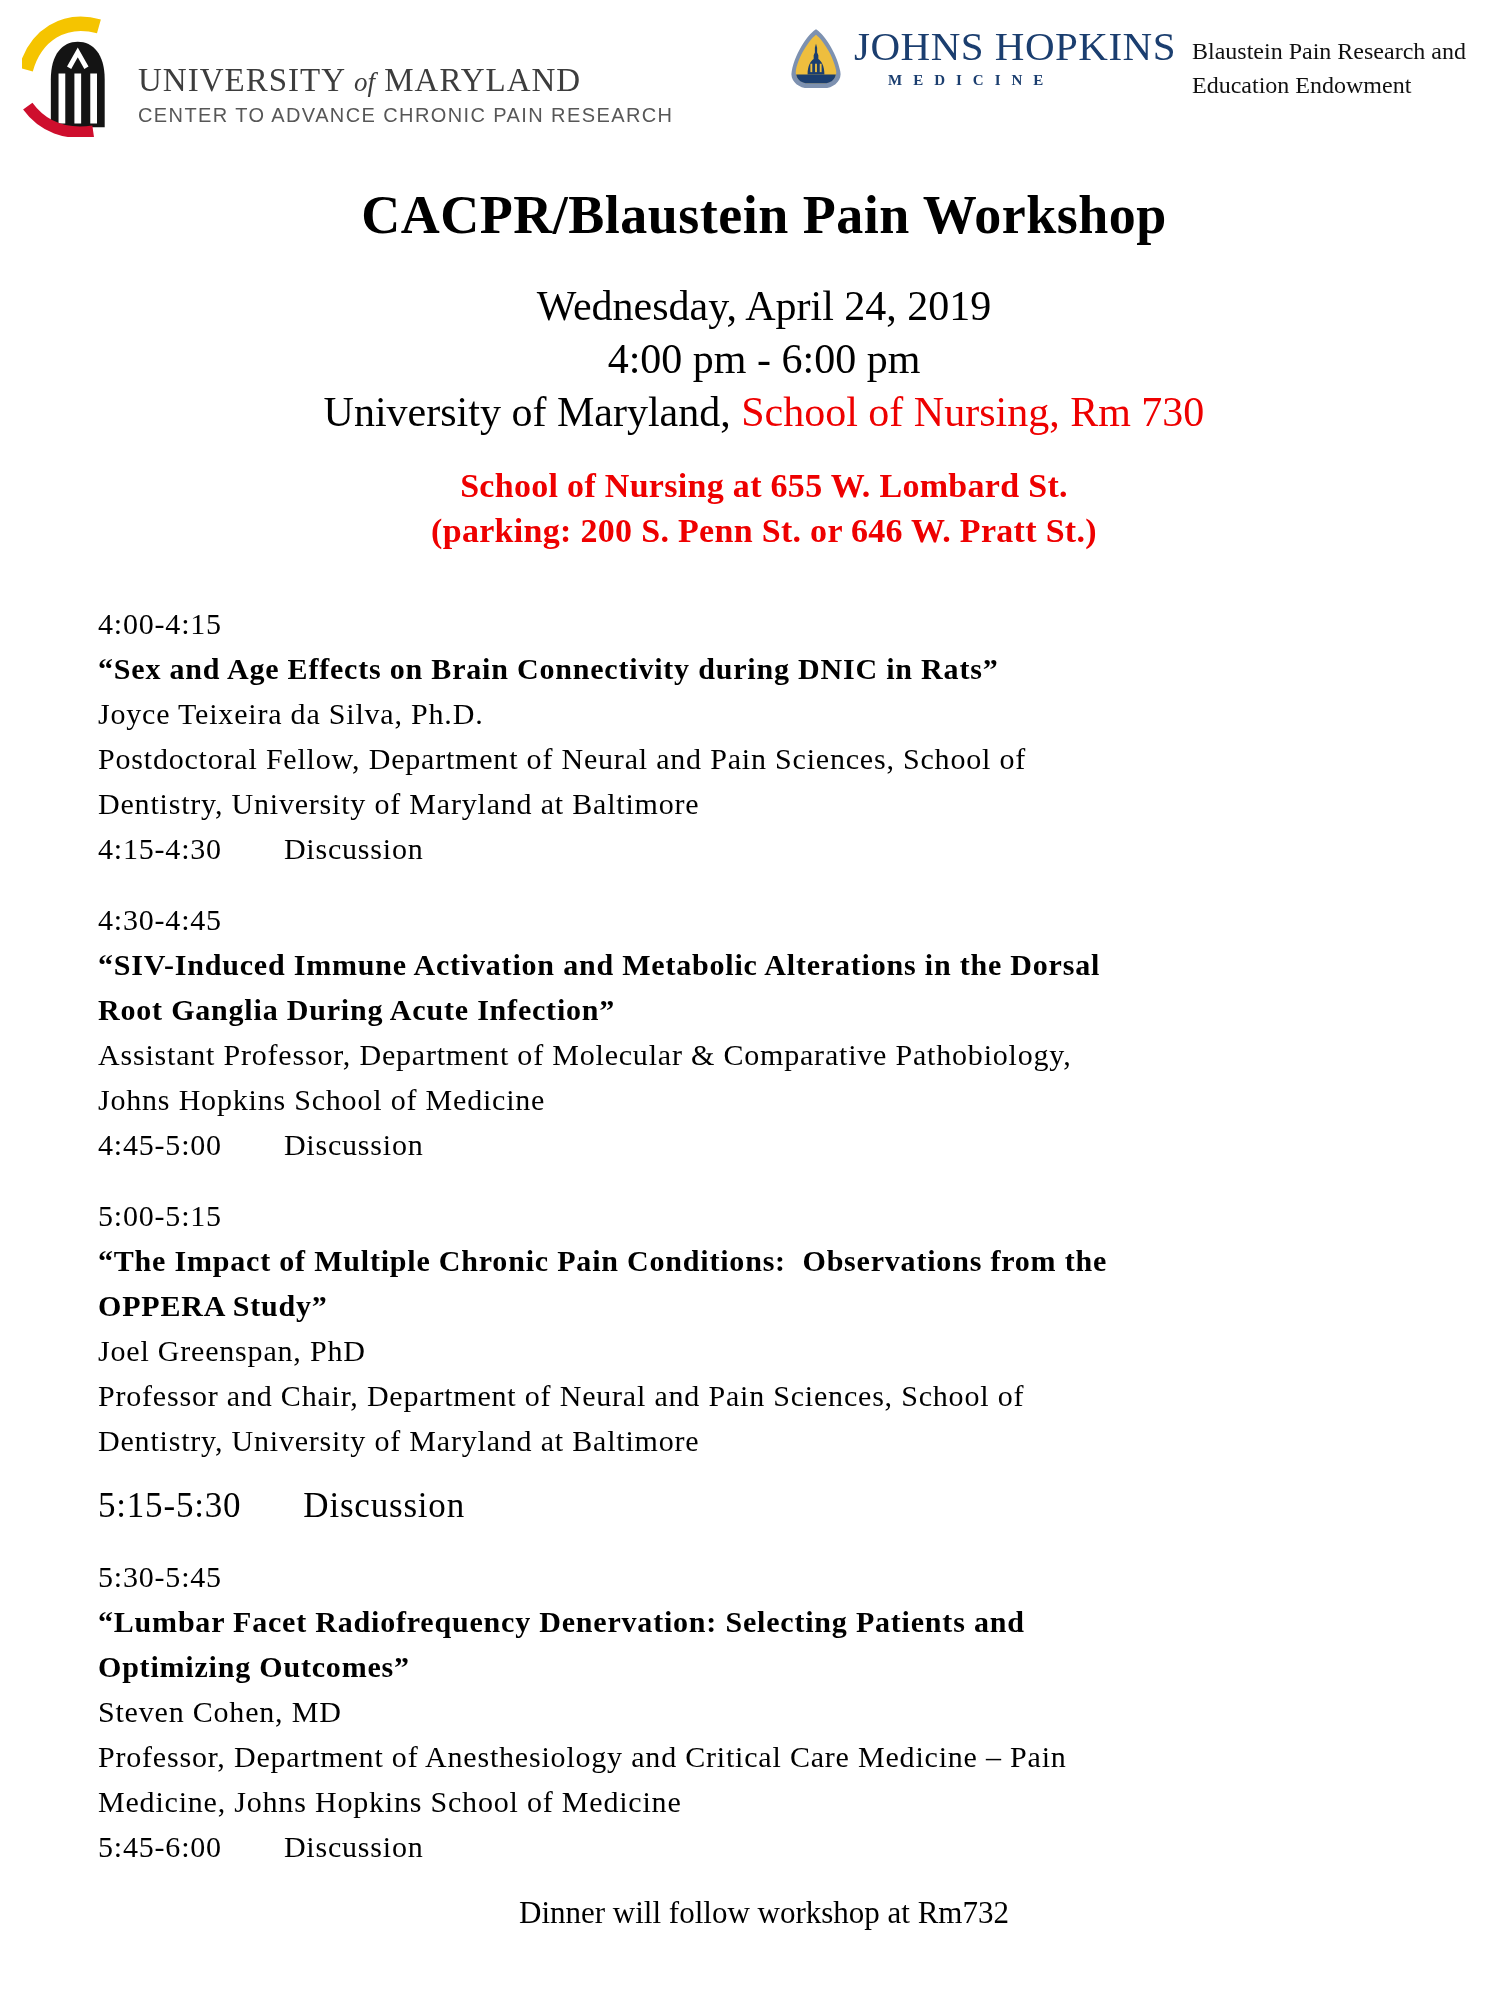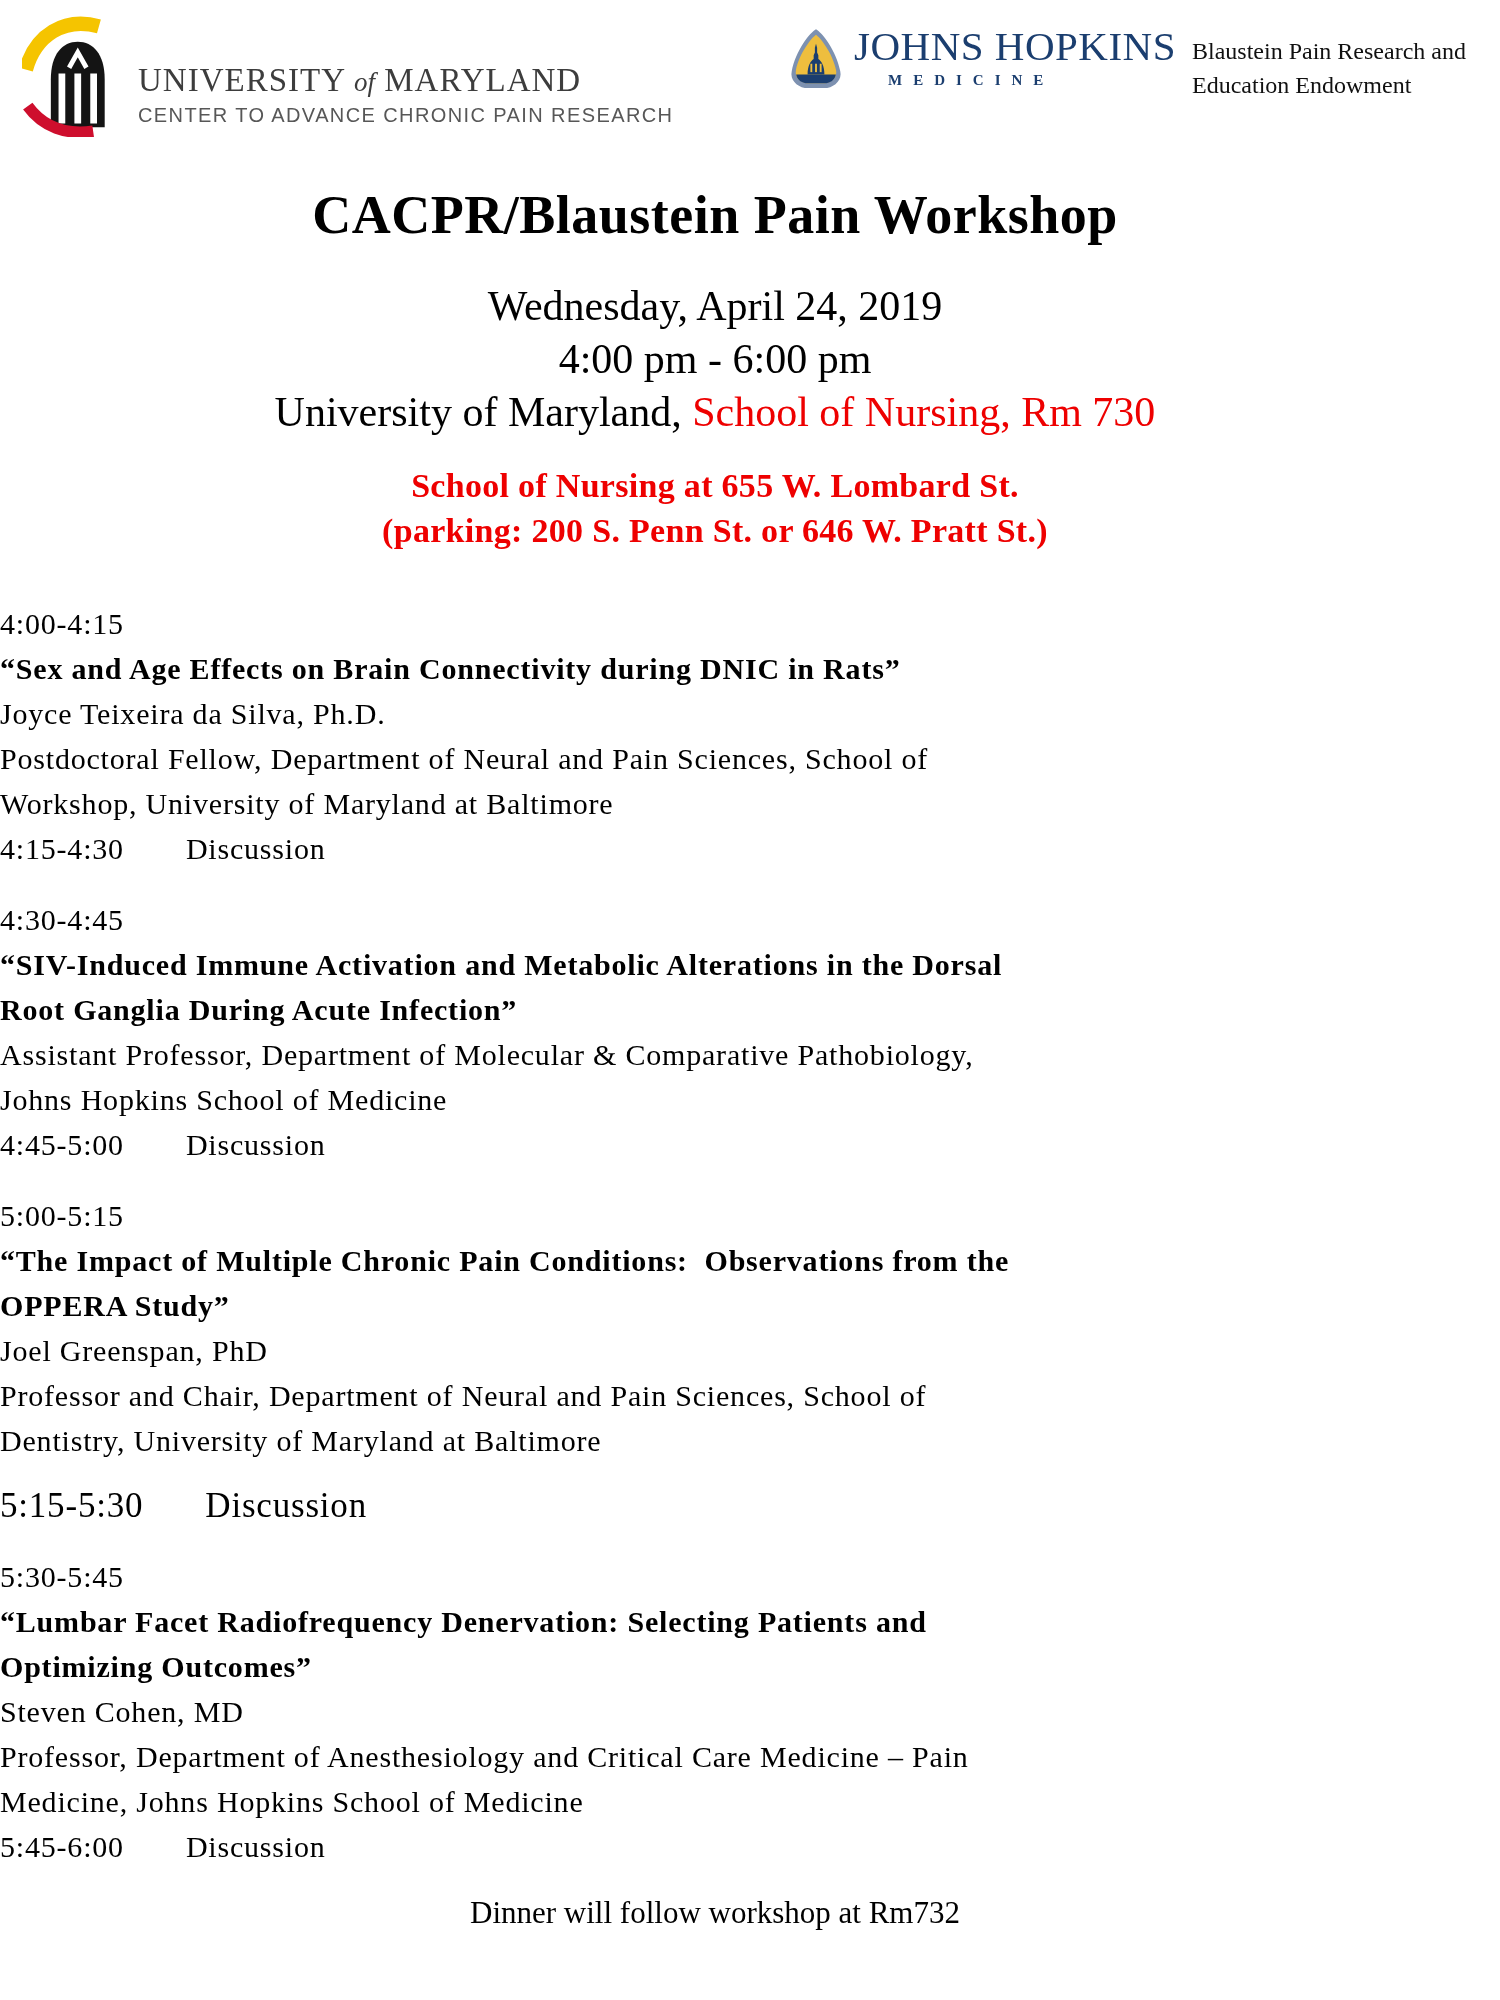--- a/index.html
+++ b/index.html
@@ -18,21 +18,21 @@
   .umd-sub{font-family:"Liberation Sans","DejaVu Sans",sans-serif;font-size:20px;color:#575757;letter-spacing:1.4px;margin-top:5px;white-space:nowrap;}
 
   .jhm-logo{position:absolute;left:788px;top:24px;display:flex;align-items:flex-start;}
   .jhm-shield{margin-top:4px;}
   .jhm-word{margin-left:10px;}
   .jhm-name{font-size:41px;color:#1b3e6f;line-height:44px;letter-spacing:.5px;white-space:nowrap;font-weight:500;}
   .jhm-med{font-size:15px;font-weight:bold;color:#1b3e6f;letter-spacing:11px;margin-top:4px;padding-left:34px;white-space:nowrap;}
   .jhm-endow{margin-left:16px;font-size:24px;line-height:34px;padding-top:10px;white-space:pre-line;color:#111;}
 
   
-  .content-col{margin-right:70px;}
+  .content-col{margin-left:98px;margin-right:70px;}
   .event-title{text-align:center;font-weight:bold;font-size:54px;margin-top:32px;letter-spacing:.5px;}
   .event-meta{text-align:center;font-size:42px;line-height:53px;margin-top:34px;}
   .loc-red{color:#ee0000;}
   .event-red{text-align:center;color:#ee0000;font-weight:bold;font-size:34px;line-height:45px;margin-top:24px;letter-spacing:.3px;}
 
   
   .agenda{margin-top:48px;font-size:30px;line-height:45px;letter-spacing:.8px;}
   .session{margin-bottom:26px;}
   .talk-title{font-weight:bold;white-space:pre-wrap;}
   .speaker,.affiliation,.session-time{white-space:pre-wrap;}
@@ -104,21 +104,21 @@
     <div>School of Nursing at 655 W. Lombard St.</div>
     <div>(parking: 200 S. Penn St. or 646 W. Pratt St.)</div>
   </div>
 
   <div class="agenda">
   <div class="session">
     <div class="session-time">4:00-4:15</div>
     <div class="talk-title">“Sex and Age Effects on Brain Connectivity during DNIC in Rats”</div>
     <div class="speaker">Joyce Teixeira da Silva, Ph.D.</div>
     <div class="affiliation">Postdoctoral Fellow, Department of Neural and Pain Sciences, School of
-Workshop, University of Maryland at Baltimore</div>
+Dentistry, University of Maryland at Baltimore</div>
     <div class="discussion-line">
       <span>4:15-4:30</span><span class="tab-gap"></span><span>Discussion</span>
     </div>
   </div>
 
   <div class="session">
     <div class="session-time">4:30-4:45</div>
     <div class="talk-title">“SIV-Induced Immune Activation and Metabolic Alterations in the Dorsal
 Root Ganglia During Acute Infection”</div>
     <div class="affiliation">Assistant Professor, Department of Molecular &amp; Comparative Pathobiology,

